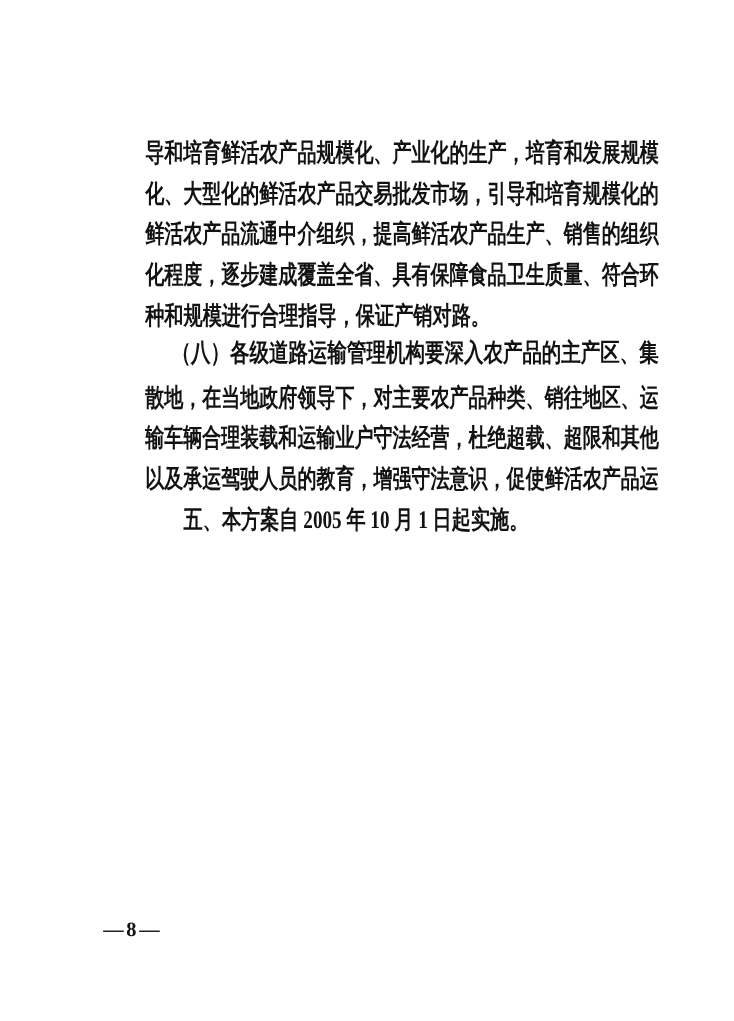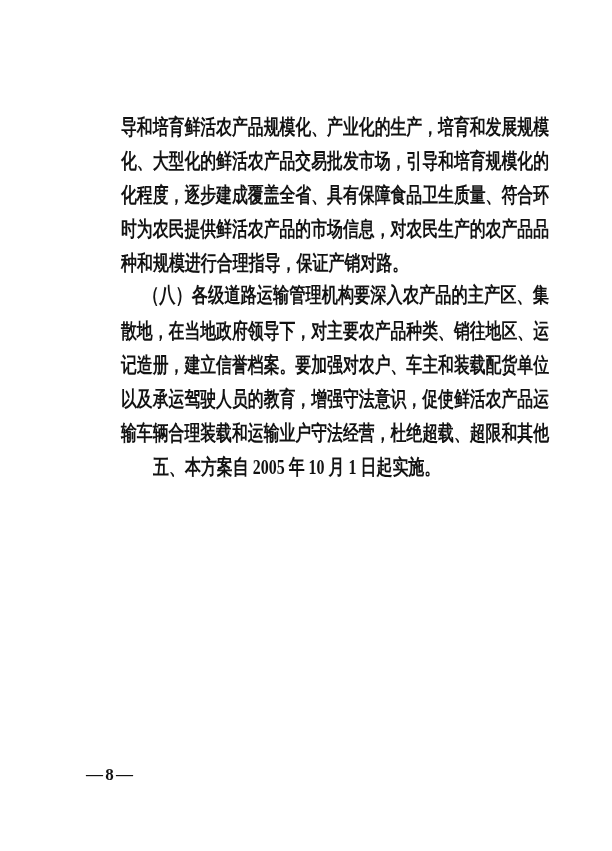--- a/index.html
+++ b/index.html
@@ -64,43 +64,40 @@
 
   <div class="text-block">
 
     <div class="doc-line">
       <span class="txt" style="transform: scaleX(0.75485);">导和培育鲜活农产品规模化、产业化的生产，培育和发展规模</span>
     </div>
     <div class="doc-line">
       <span class="txt" style="transform: scaleX(0.75485);">化、大型化的鲜活农产品交易批发市场，引导和培育规模化的</span>
     </div>
     <div class="doc-line">
-      <span class="txt" style="transform: scaleX(0.75485);">化程度，逐步建成覆盖全省、具有保障食品卫生质量、符合环</span>
+      <span class="txt" style="transform: scaleX(0.75485);">鲜活农产品流通中介组织，提高鲜活农产品生产、销售的组织</span>
     </div>
     <div class="doc-line">
-      <span class="txt" style="transform: scaleX(0.75485);">时为农民提供鲜活农产品的市场信息，对农民生产的农产品品</span>
+      <span class="txt" style="transform: scaleX(0.75485);">化程度，逐步建成覆盖全省、具有保障食品卫生质量、符合环</span>
     </div>
     <div class="doc-line">
       <span class="txt cond">种和规模进行合理指导，保证产销对路。</span>
     </div>
 
     <div class="doc-line indent-item">
       <span class="txt" style="transform: scaleX(0.773333);">（八）各级道路运输管理机构要深入农产品的主产区、集</span>
     </div>
     <div class="doc-line">
       <span class="txt" style="transform: scaleX(0.75485);">散地，在当地政府领导下，对主要农产品种类、销往地区、运</span>
     </div>
     <div class="doc-line">
-      <span class="txt" style="transform: scaleX(0.75485);">记造册，建立信誉档案。要加强对农户、车主和装载配货单位</span>
+      <span class="txt" style="transform: scaleX(0.75485);">输车辆合理装载和运输业户守法经营，杜绝超载、超限和其他</span>
     </div>
     <div class="doc-line">
       <span class="txt" style="transform: scaleX(0.75485);">以及承运驾驶人员的教育，增强守法意识，促使鲜活农产品运</span>
-    </div>
-    <div class="doc-line">
-      <span class="txt" style="transform: scaleX(0.75485);">输车辆合理装载和运输业户守法经营，杜绝超载、超限和其他</span>
     </div>
 
     <div class="doc-line indent-first">
       <span class="txt cond">五、本方案自 2005 年 10 月 1 日起实施。</span>
     </div>
 
   </div>
 
   <div class="page-number">— 8 —</div>
 

